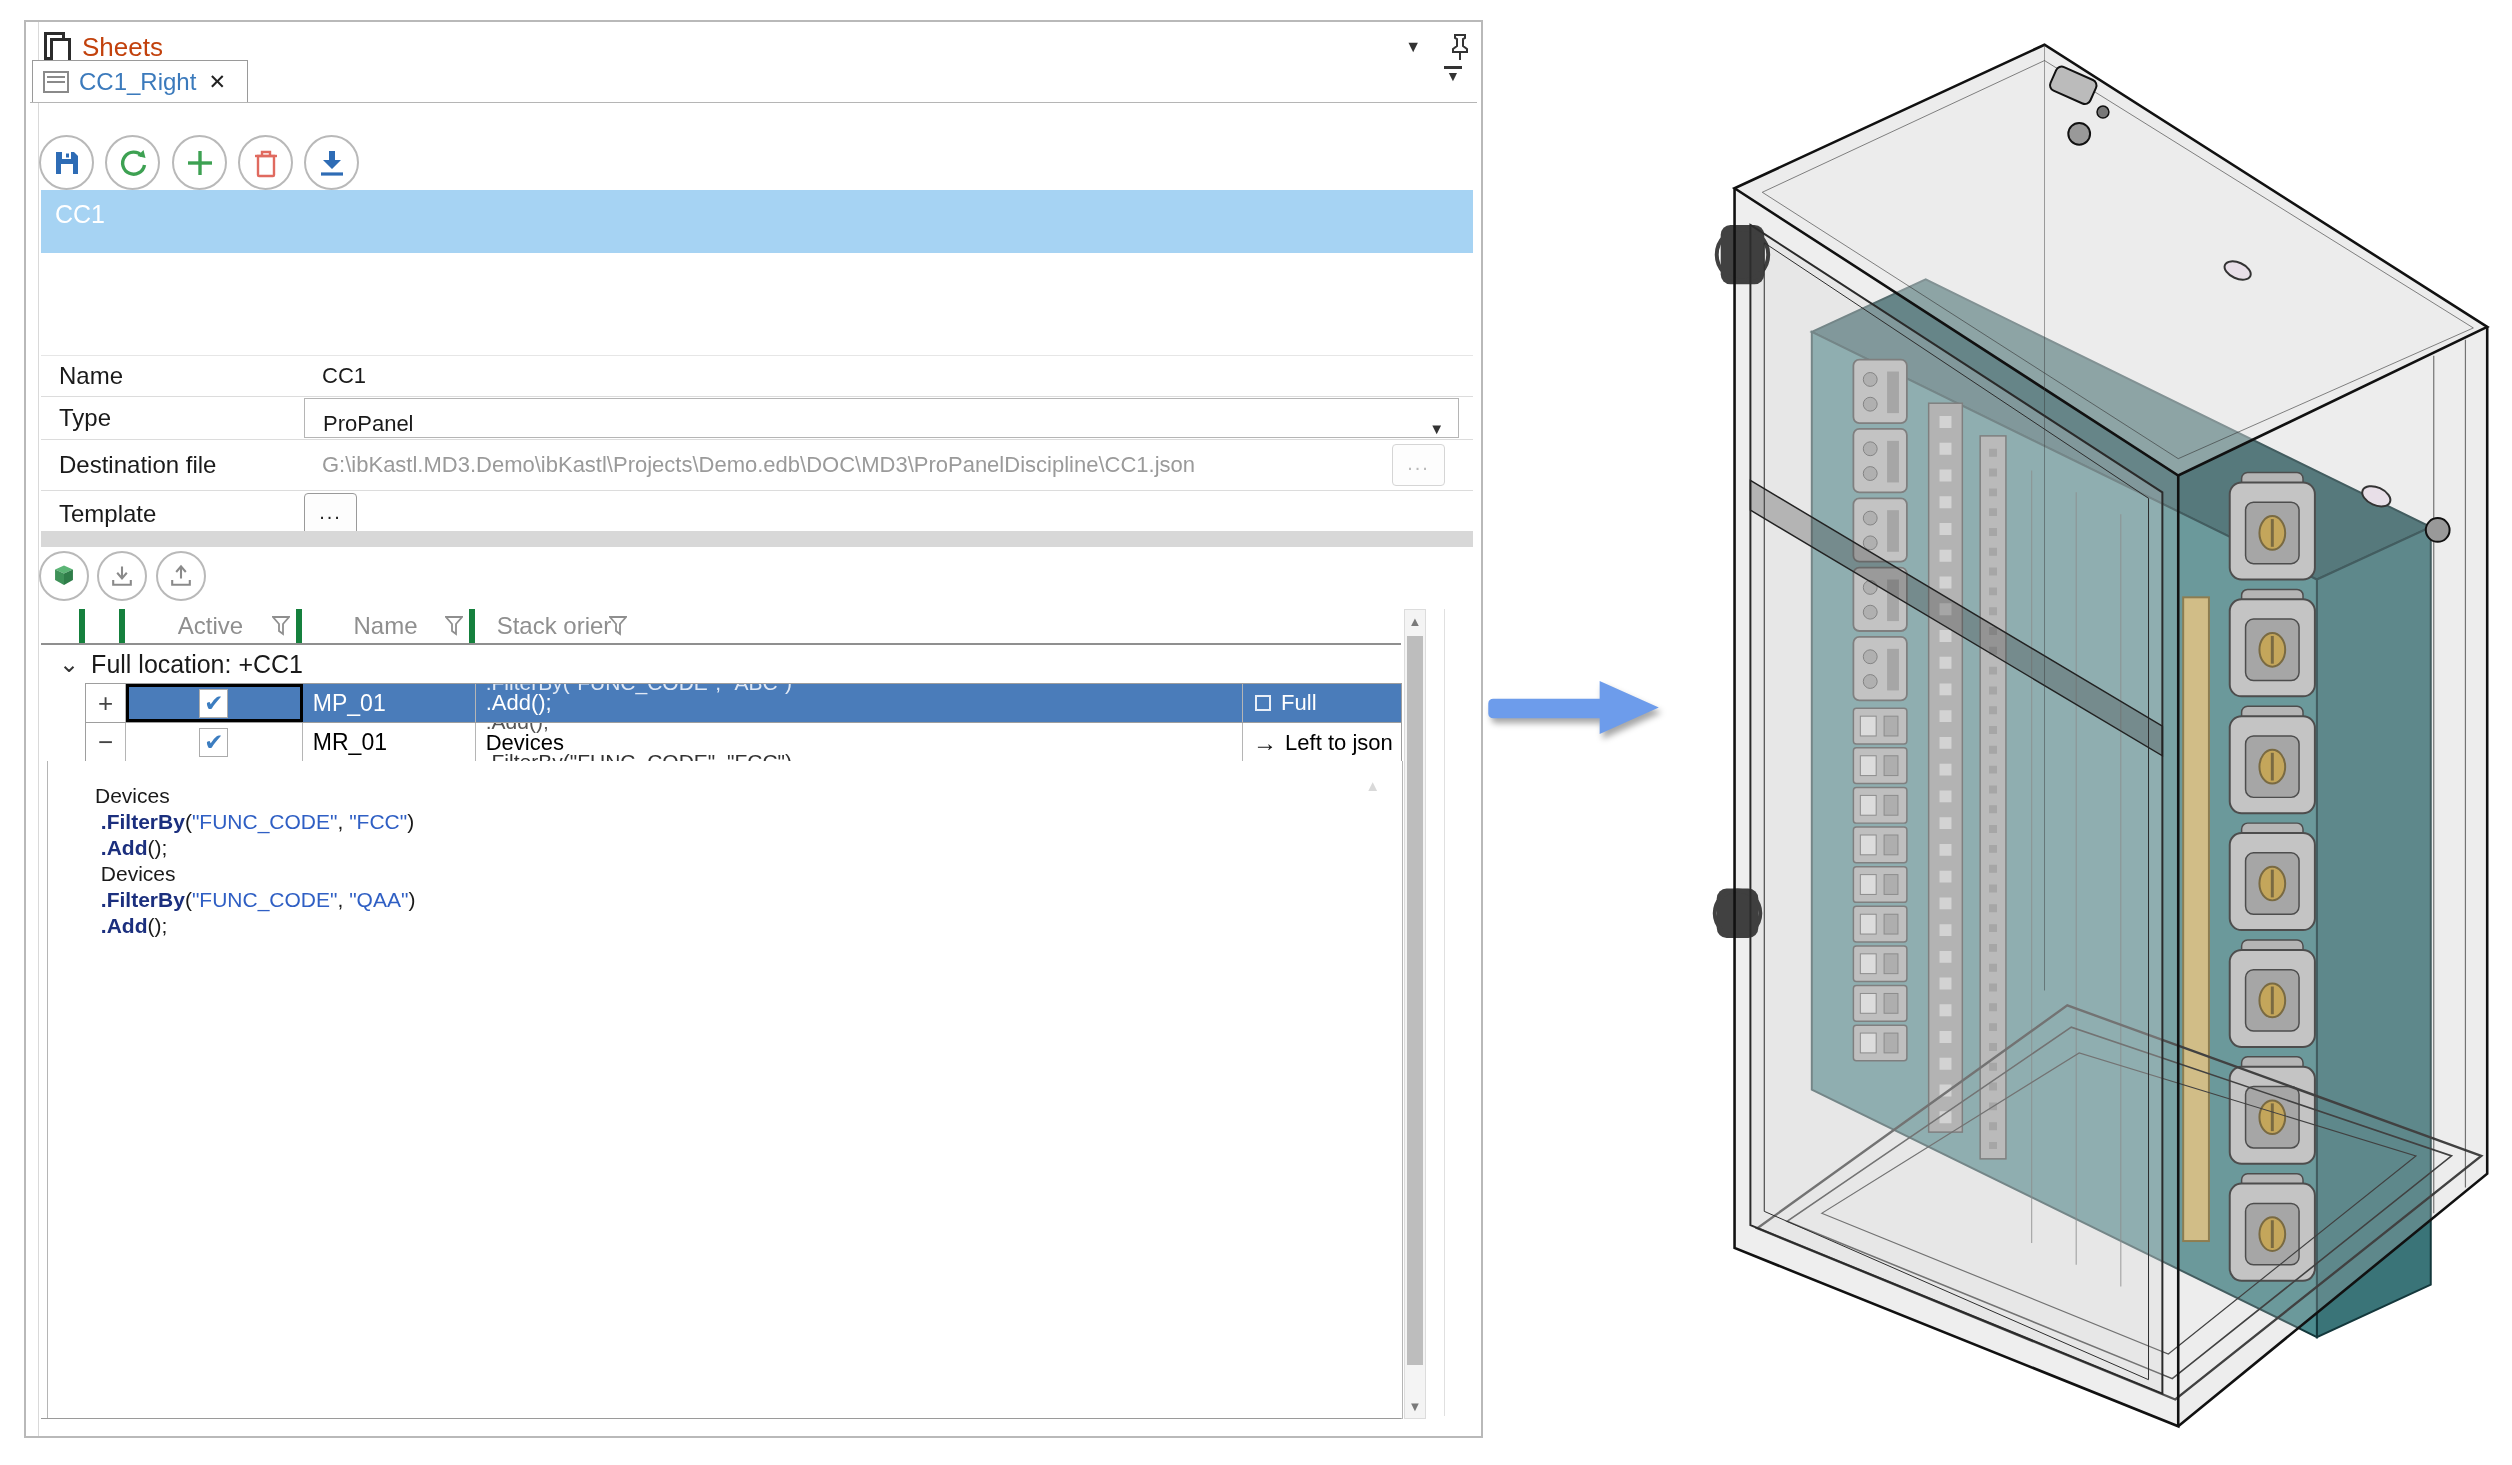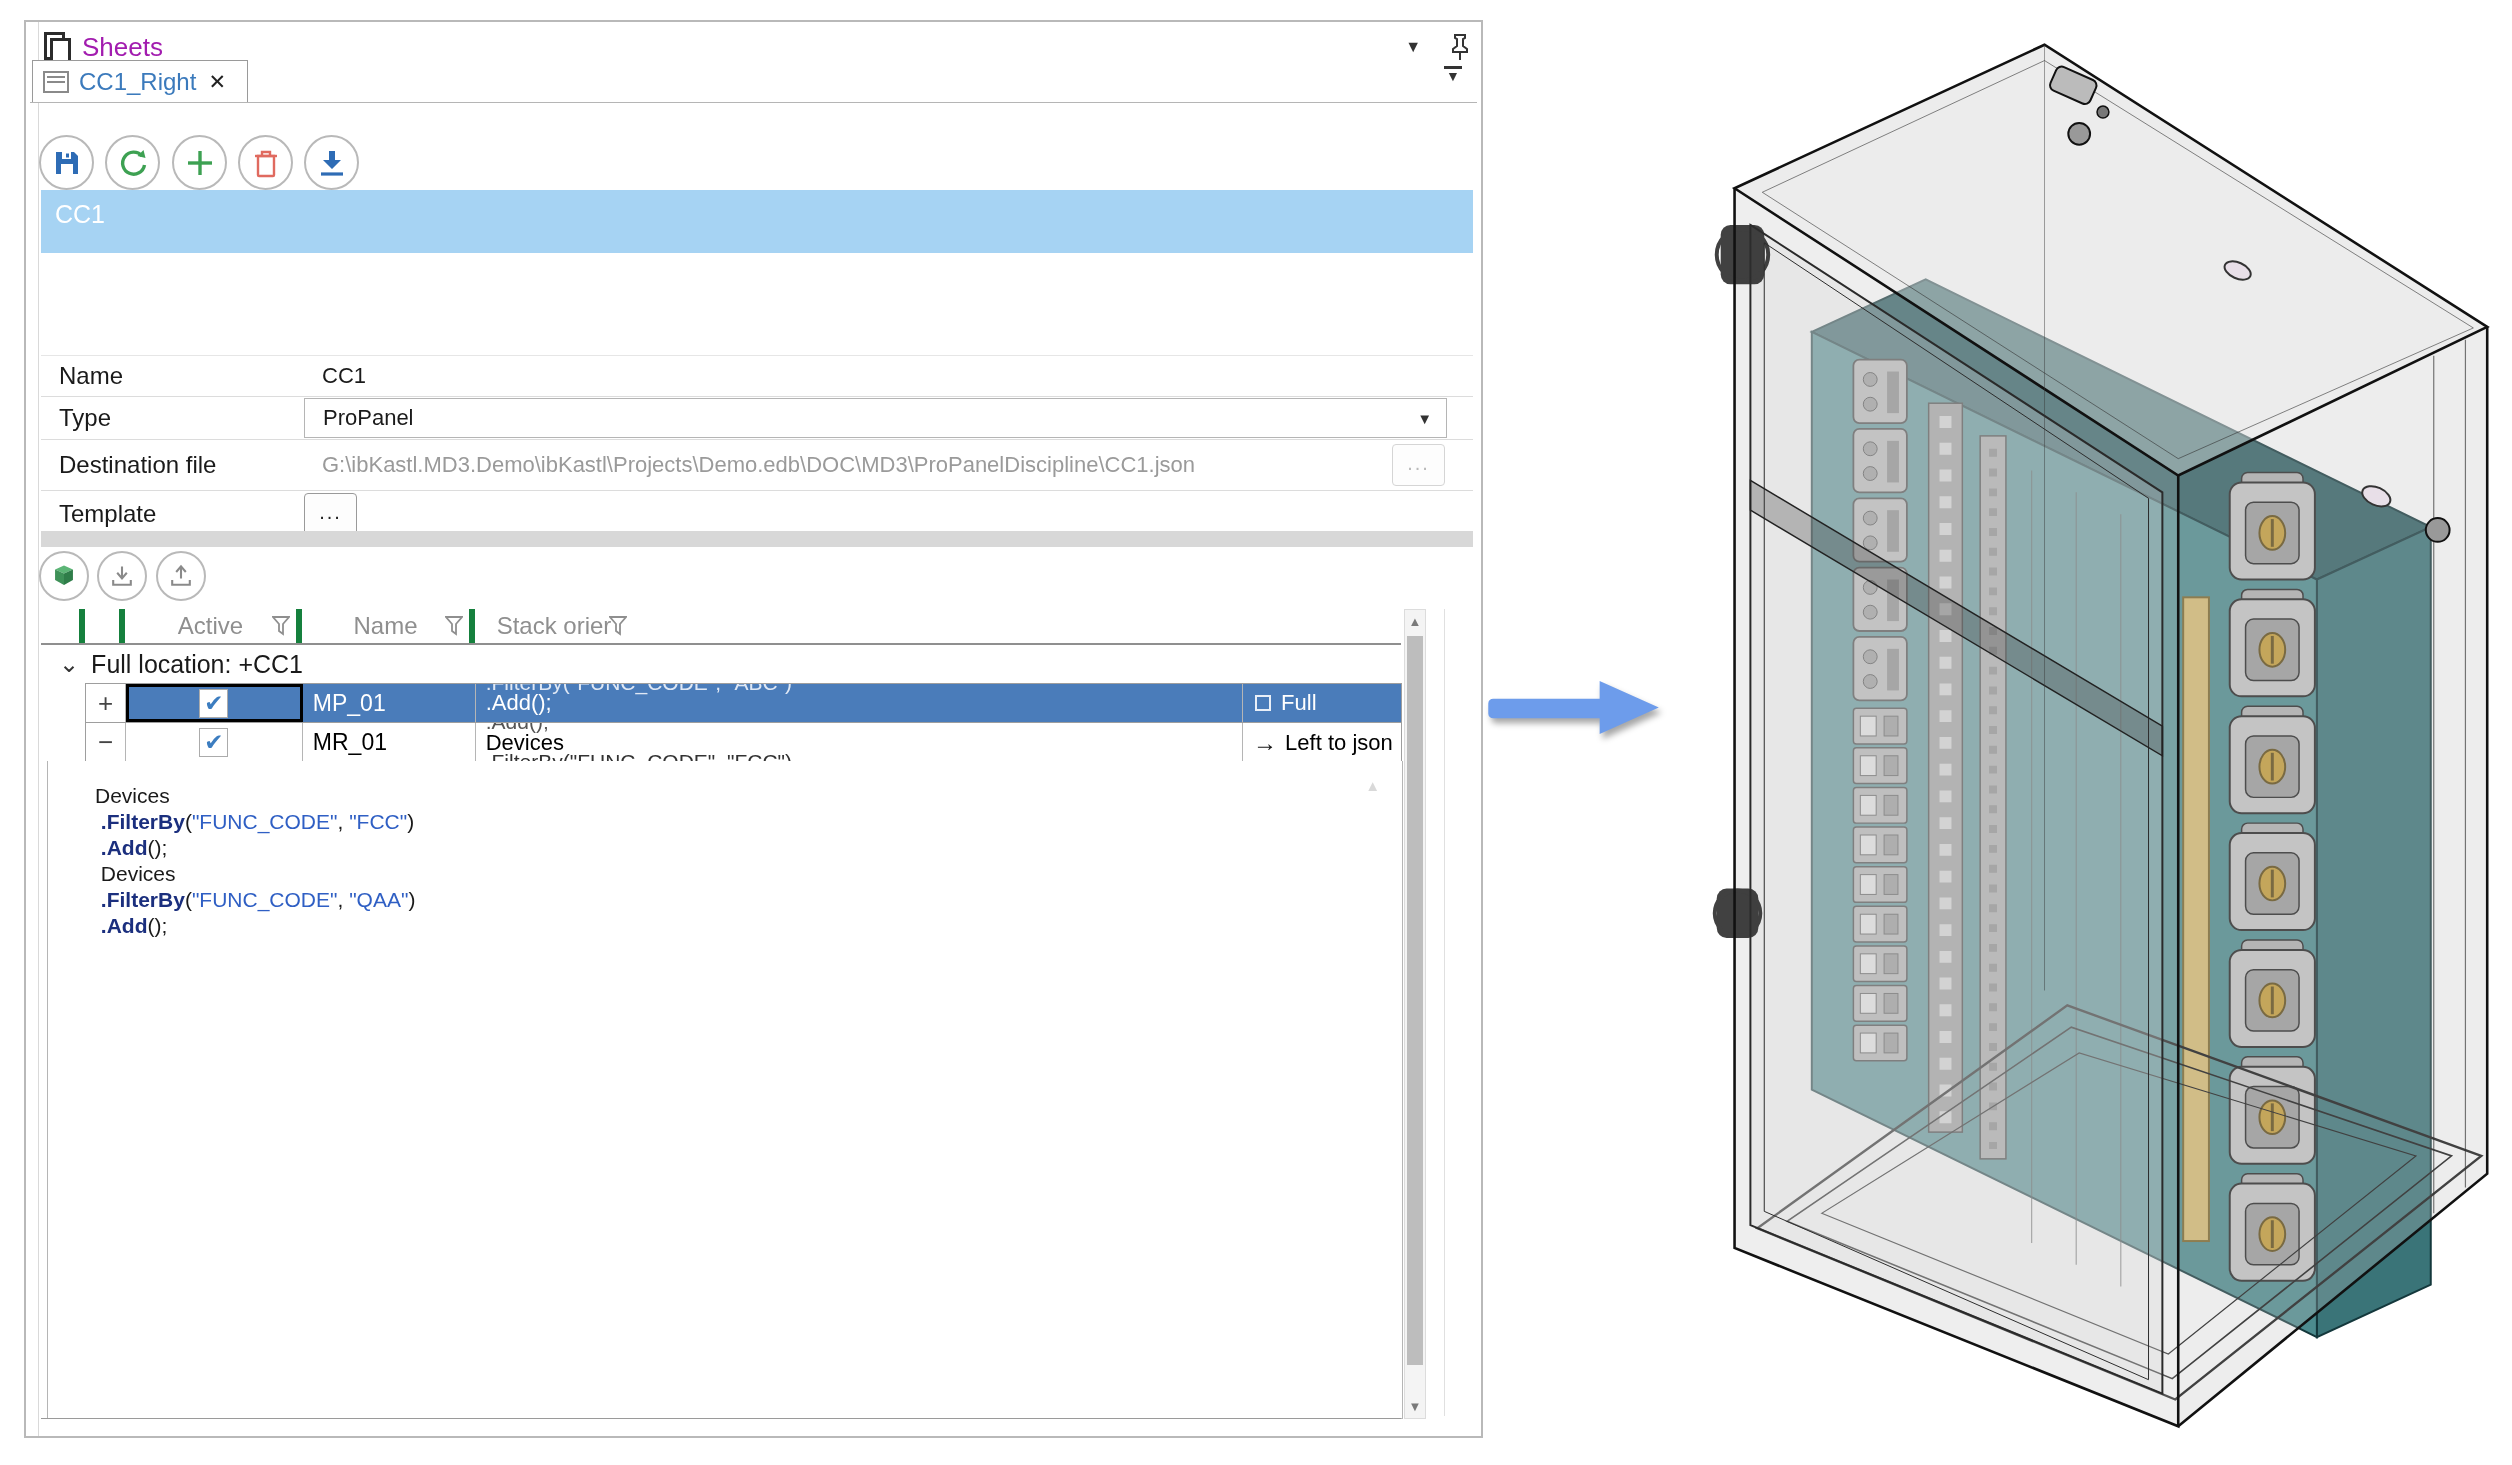--- a/index.html
+++ b/index.html
@@ -5,21 +5,21 @@
   html,body{margin:0;padding:0;width:2513px;height:1465px;background:#fff;
     font-family:"Liberation Sans","DejaVu Sans",sans-serif;overflow:hidden;position:relative;}
   .panel{position:absolute;left:24px;top:20px;width:1459px;height:1418px;
     border:2px solid #b9b9b9;background:#fff;box-sizing:border-box;}
   .panel-inner-line{position:absolute;left:12px;top:0;bottom:0;width:1px;background:#d9d9d9;}
   
   .titlebar{position:absolute;left:18px;top:6px;right:10px;height:38px;display:flex;align-items:center;}
   .sheets-icon{width:24px;height:30px;position:relative;margin-right:14px;}
   .sheets-icon .b{position:absolute;left:0;top:0;width:15px;height:22px;border:3px solid #2b2b2b;background:#fff;}
   .sheets-icon .f{position:absolute;left:6px;top:6px;width:15px;height:22px;border:3px solid #2b2b2b;background:#fff;}
-  .title-text{color:#a21caf;font-size:26px;}
+  .title-text{color:#c2410c;font-size:26px;}
   .titlebar-right{margin-left:auto;display:flex;align-items:center;gap:28px;}
   .caret{font-size:16px;color:#333;}
   
   .tabrow{position:absolute;left:4px;top:36px;right:4px;height:44px;border-bottom:1px solid #b5b5b5;}
   .tab{position:absolute;left:2px;top:2px;width:216px;height:42px;border:1px solid #9a9a9a;border-bottom:none;
     background:#fff;display:flex;align-items:center;padding:0 10px;box-sizing:border-box;gap:10px;}
   .tab-sheet-icon{width:22px;height:18px;border:2px solid #8a8a8a;position:relative;}
   .tab-sheet-icon:before{content:"";position:absolute;left:2px;right:2px;top:3px;height:2px;background:#8a8a8a;}
   .tab-sheet-icon:after{content:"";position:absolute;left:2px;right:2px;top:8px;height:2px;background:#8a8a8a;}
   .tab-label{color:#3b7abc;font-size:24px;}
@@ -35,21 +35,21 @@
   
   .list-item-selected{position:absolute;left:15px;top:168px;width:1432px;height:63px;background:#a6d3f3;
     color:#fff;font-size:25px;padding:10px 0 0 14px;box-sizing:border-box;}
   
   .form{position:absolute;left:15px;top:333px;width:1432px;}
   .form-row{position:relative;border-bottom:1px solid #dcdcdc;display:flex;align-items:center;}
   .form-row:first-child{border-top:1px solid #e6e6e6;}
   .form-label{width:245px;padding-left:18px;font-size:24px;color:#1a1a1a;flex:none;}
   .form-value{font-size:22px;color:#1a1a1a;padding-left:18px;flex:1;white-space:nowrap;overflow:hidden;}
   .muted{color:#9a9a9a;}
-  .combo{border:1px solid #b5b5b5;height:38px;display:flex;align-items:center;flex:1;margin-right:26px;position:relative;}
+  .combo{border:1px solid #b5b5b5;height:38px;display:flex;align-items:flex-end;flex:1;margin-right:14px;position:relative;}
   .combo .caret{position:absolute;right:14px;font-size:15px;color:#333;}
   .dots-btn{width:51px;height:40px;border:1px solid #9a9a9a;border-radius:4px;background:#fdfdfd;
     color:#222;font-size:20px;letter-spacing:2px;text-align:center;line-height:36px;margin-right:28px;flex:none;}
   .dots-btn.disabled{border-color:#d5d5d5;color:#b9b9b9;}
   .sep-bar{position:absolute;left:15px;top:509px;width:1432px;height:16px;background:#d8d8d8;}
   
   .grid{position:absolute;left:15px;top:587px;width:1360px;}
   .gridline-right{position:absolute;left:1418px;top:587px;bottom:20px;width:1px;background:#e0e0e0;}
   .ghead{display:flex;height:34px;border-bottom:2px solid #8f8f8f;align-items:center;}
   .gh{position:relative;height:100%;display:flex;align-items:center;justify-content:center;

